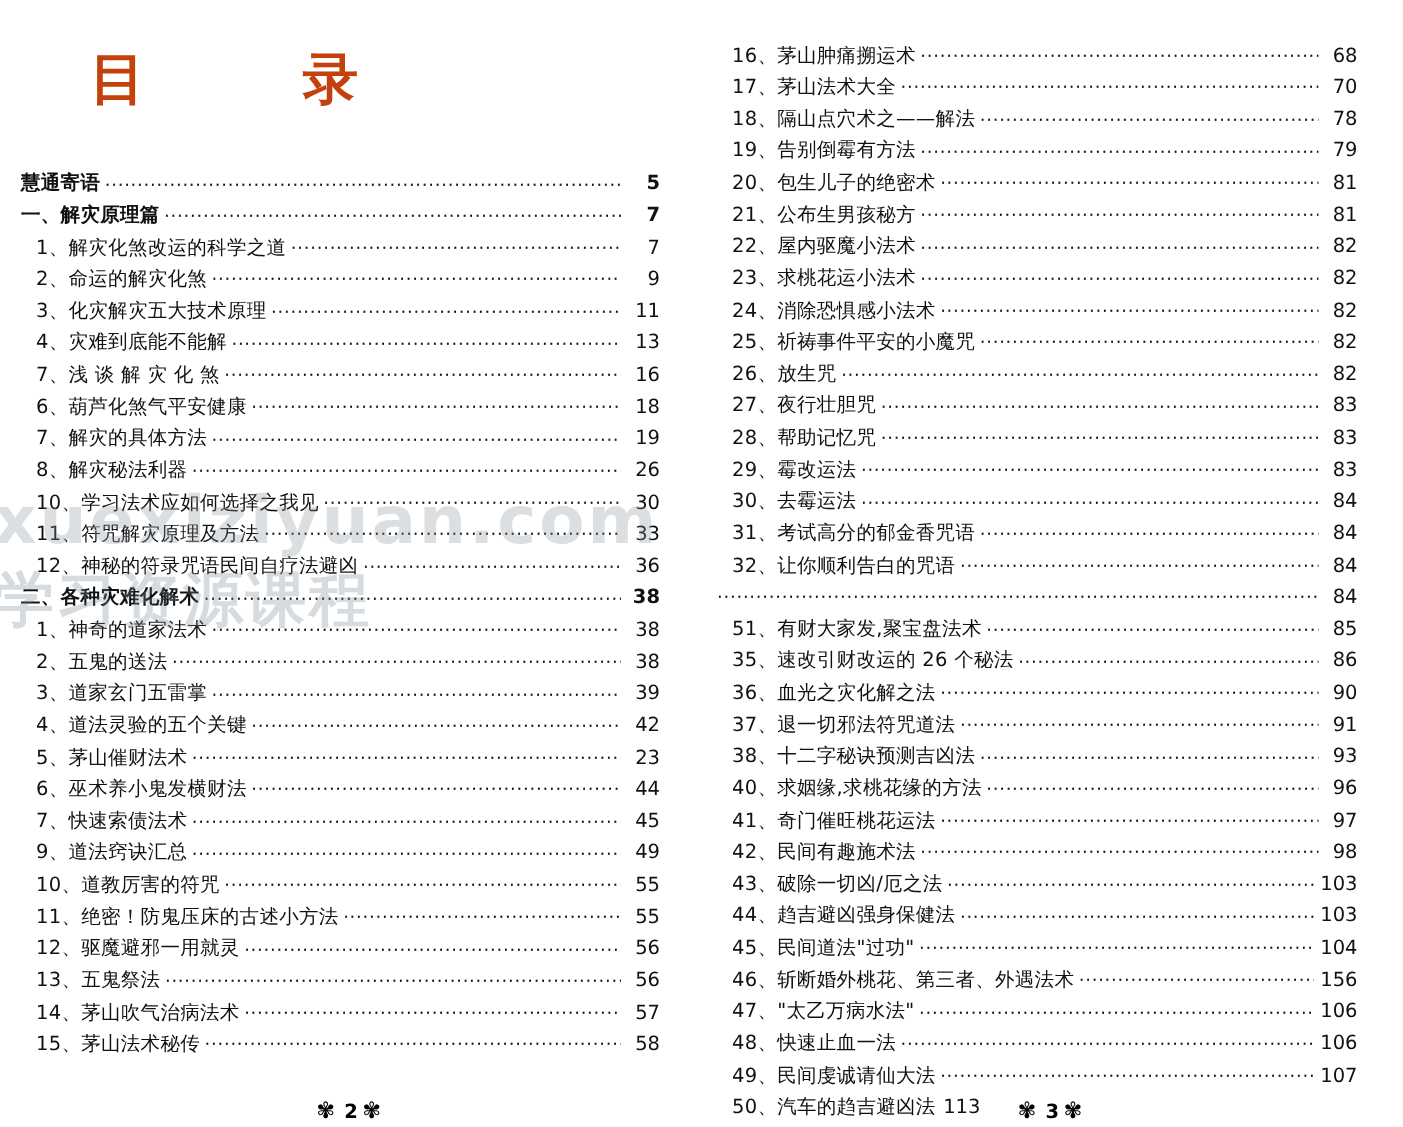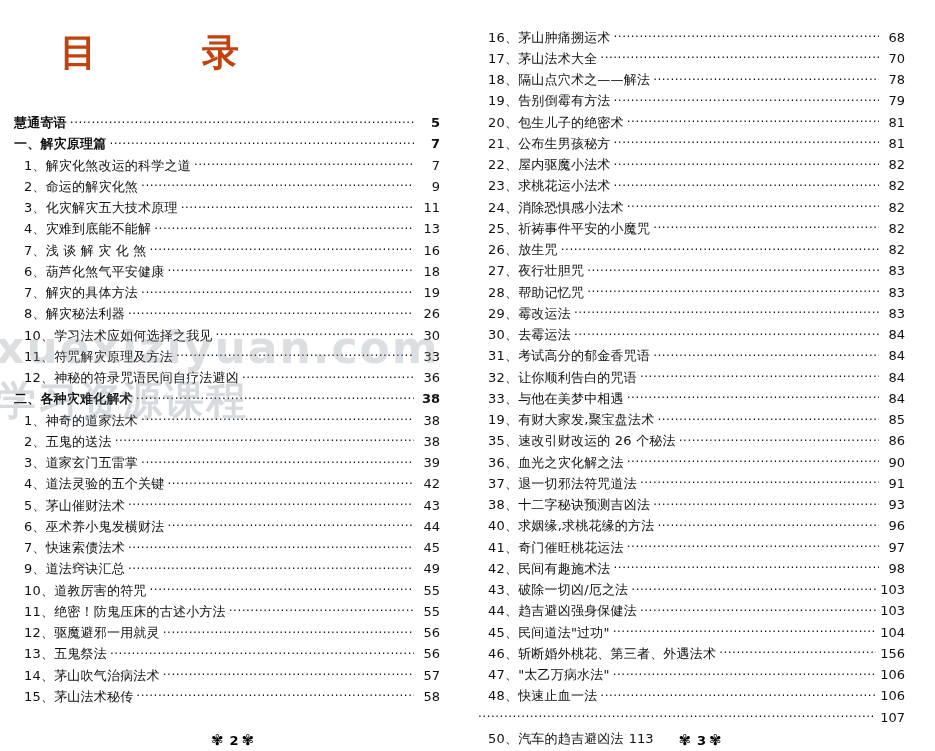--- a/index.html
+++ b/index.html
@@ -218,21 +218,21 @@
           <span class="p">39</span>
         </div>
         <div class="toc-line indent">
           <span class="t">4、道法灵验的五个关键</span>
           <span class="dots"></span>
           <span class="p">42</span>
         </div>
         <div class="toc-line indent">
           <span class="t">5、茅山催财法术</span>
           <span class="dots"></span>
-          <span class="p">43</span>
+          <span class="p">23</span>
         </div>
         <div class="toc-line indent">
           <span class="t">6、巫术养小鬼发横财法</span>
           <span class="dots"></span>
           <span class="p">44</span>
         </div>
         <div class="toc-line indent">
           <span class="t">7、快速索债法术</span>
           <span class="dots"></span>
           <span class="p">45</span>
@@ -363,26 +363,25 @@
           <span class="t">31、考试高分的郁金香咒语</span>
           <span class="dots"></span>
           <span class="p">84</span>
         </div>
         <div class="toc-line indent">
           <span class="t">32、让你顺利告白的咒语</span>
           <span class="dots"></span>
           <span class="p">84</span>
         </div>
         <div class="toc-line indent">
-          <span class="t">33、与他在美梦中相遇</span>
           <span class="dots"></span>
           <span class="p">84</span>
         </div>
         <div class="toc-line indent">
-          <span class="t">19、有财大家发,聚宝盘法术</span>
+          <span class="t">51、有财大家发,聚宝盘法术</span>
           <span class="dots"></span>
           <span class="p">85</span>
         </div>
         <div class="toc-line indent">
           <span class="t">35、速改引财改运的 26 个秘法</span>
           <span class="dots"></span>
           <span class="p">86</span>
         </div>
         <div class="toc-line indent">
           <span class="t">36、血光之灾化解之法</span>
@@ -438,20 +437,21 @@
           <span class="t">47、"太乙万病水法"</span>
           <span class="dots"></span>
           <span class="p">106</span>
         </div>
         <div class="toc-line indent">
           <span class="t">48、快速止血一法</span>
           <span class="dots"></span>
           <span class="p">106</span>
         </div>
         <div class="toc-line indent">
+          <span class="t">49、民间虔诚请仙大法</span>
           <span class="dots"></span>
           <span class="p">107</span>
         </div>
         <div class="toc-line indent">
           <span class="t">50、汽车的趋吉避凶法</span>
           <span class="p">113</span>
         </div>
       </div>
     <div class="footer">
       <span class="orn">✾</span><span class="pg">3</span><span class="orn">✾</span>

